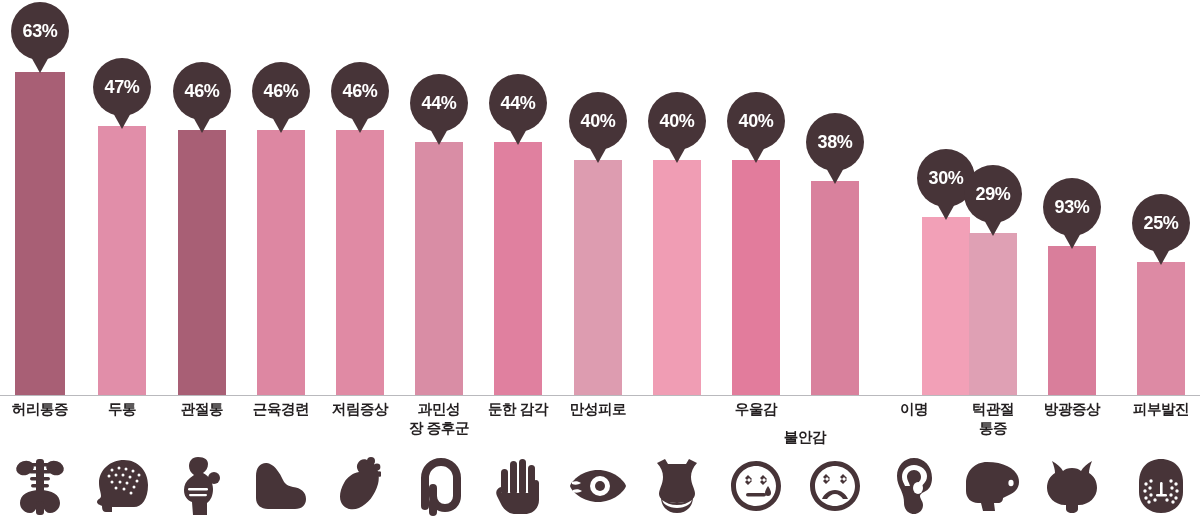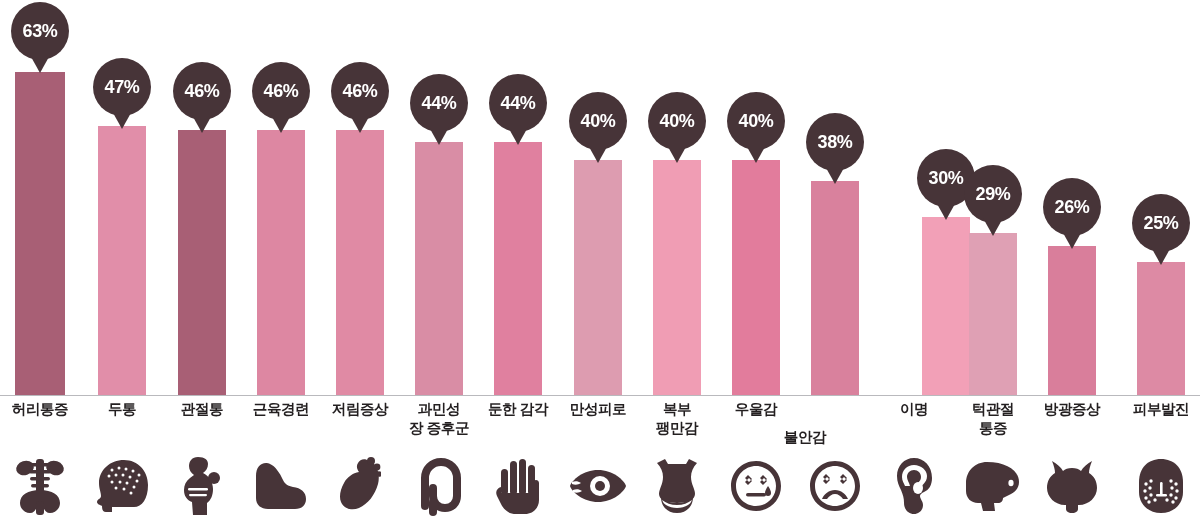--- a/index.html
+++ b/index.html
@@ -203,21 +203,21 @@
         <div class="bar-group" style="left: 969px; width: 48px;">
           <div class="bar" title="턱관절 통증" style="height: 162px; background: rgb(223, 160, 180);"></div>
           <div class="pin" style="top: 165px;">
             <span class="pin-text">29%</span>
             <div class="pin-tail"></div>
           </div>
         </div>
         <div class="bar-group" style="left: 1048px; width: 48px;">
           <div class="bar" title="방광증상" style="height: 149px; background: rgb(217, 126, 155);"></div>
           <div class="pin" style="top: 178px;">
-            <span class="pin-text">26%</span>
+            <span class="pin-text">93%</span>
             <div class="pin-tail"></div>
           </div>
         </div>
         <div class="bar-group" style="left: 1137px; width: 48px;">
           <div class="bar" title="피부발진" style="height: 133px; background: rgb(221, 138, 164);"></div>
           <div class="pin" style="top: 194px;">
             <span class="pin-text">25%</span>
             <div class="pin-tail"></div>
           </div>
         </div>
@@ -243,24 +243,20 @@
       </div>
       <div class="axis-label" style="left: 393px; width: 92px;">
         <div>과민성</div>
         <div>장 증후군</div>
       </div>
       <div class="axis-label" style="left: 472px; width: 92px;">
         <div>둔한 감각</div>
       </div>
       <div class="axis-label" style="left: 552px; width: 92px;">
         <div>만성피로</div>
-      </div>
-      <div class="axis-label" style="left: 631px; width: 92px;">
-        <div>복부</div>
-        <div>팽만감</div>
       </div>
       <div class="axis-label" style="left: 710px; width: 92px;">
         <div>우울감</div>
       </div>
       <div class="axis-label" style="left: 759px; width: 92px; margin-top: 28px;">
         <div>불안감</div>
       </div>
       <div class="axis-label" style="left: 868px; width: 92px;">
         <div>이명</div>
       </div>

